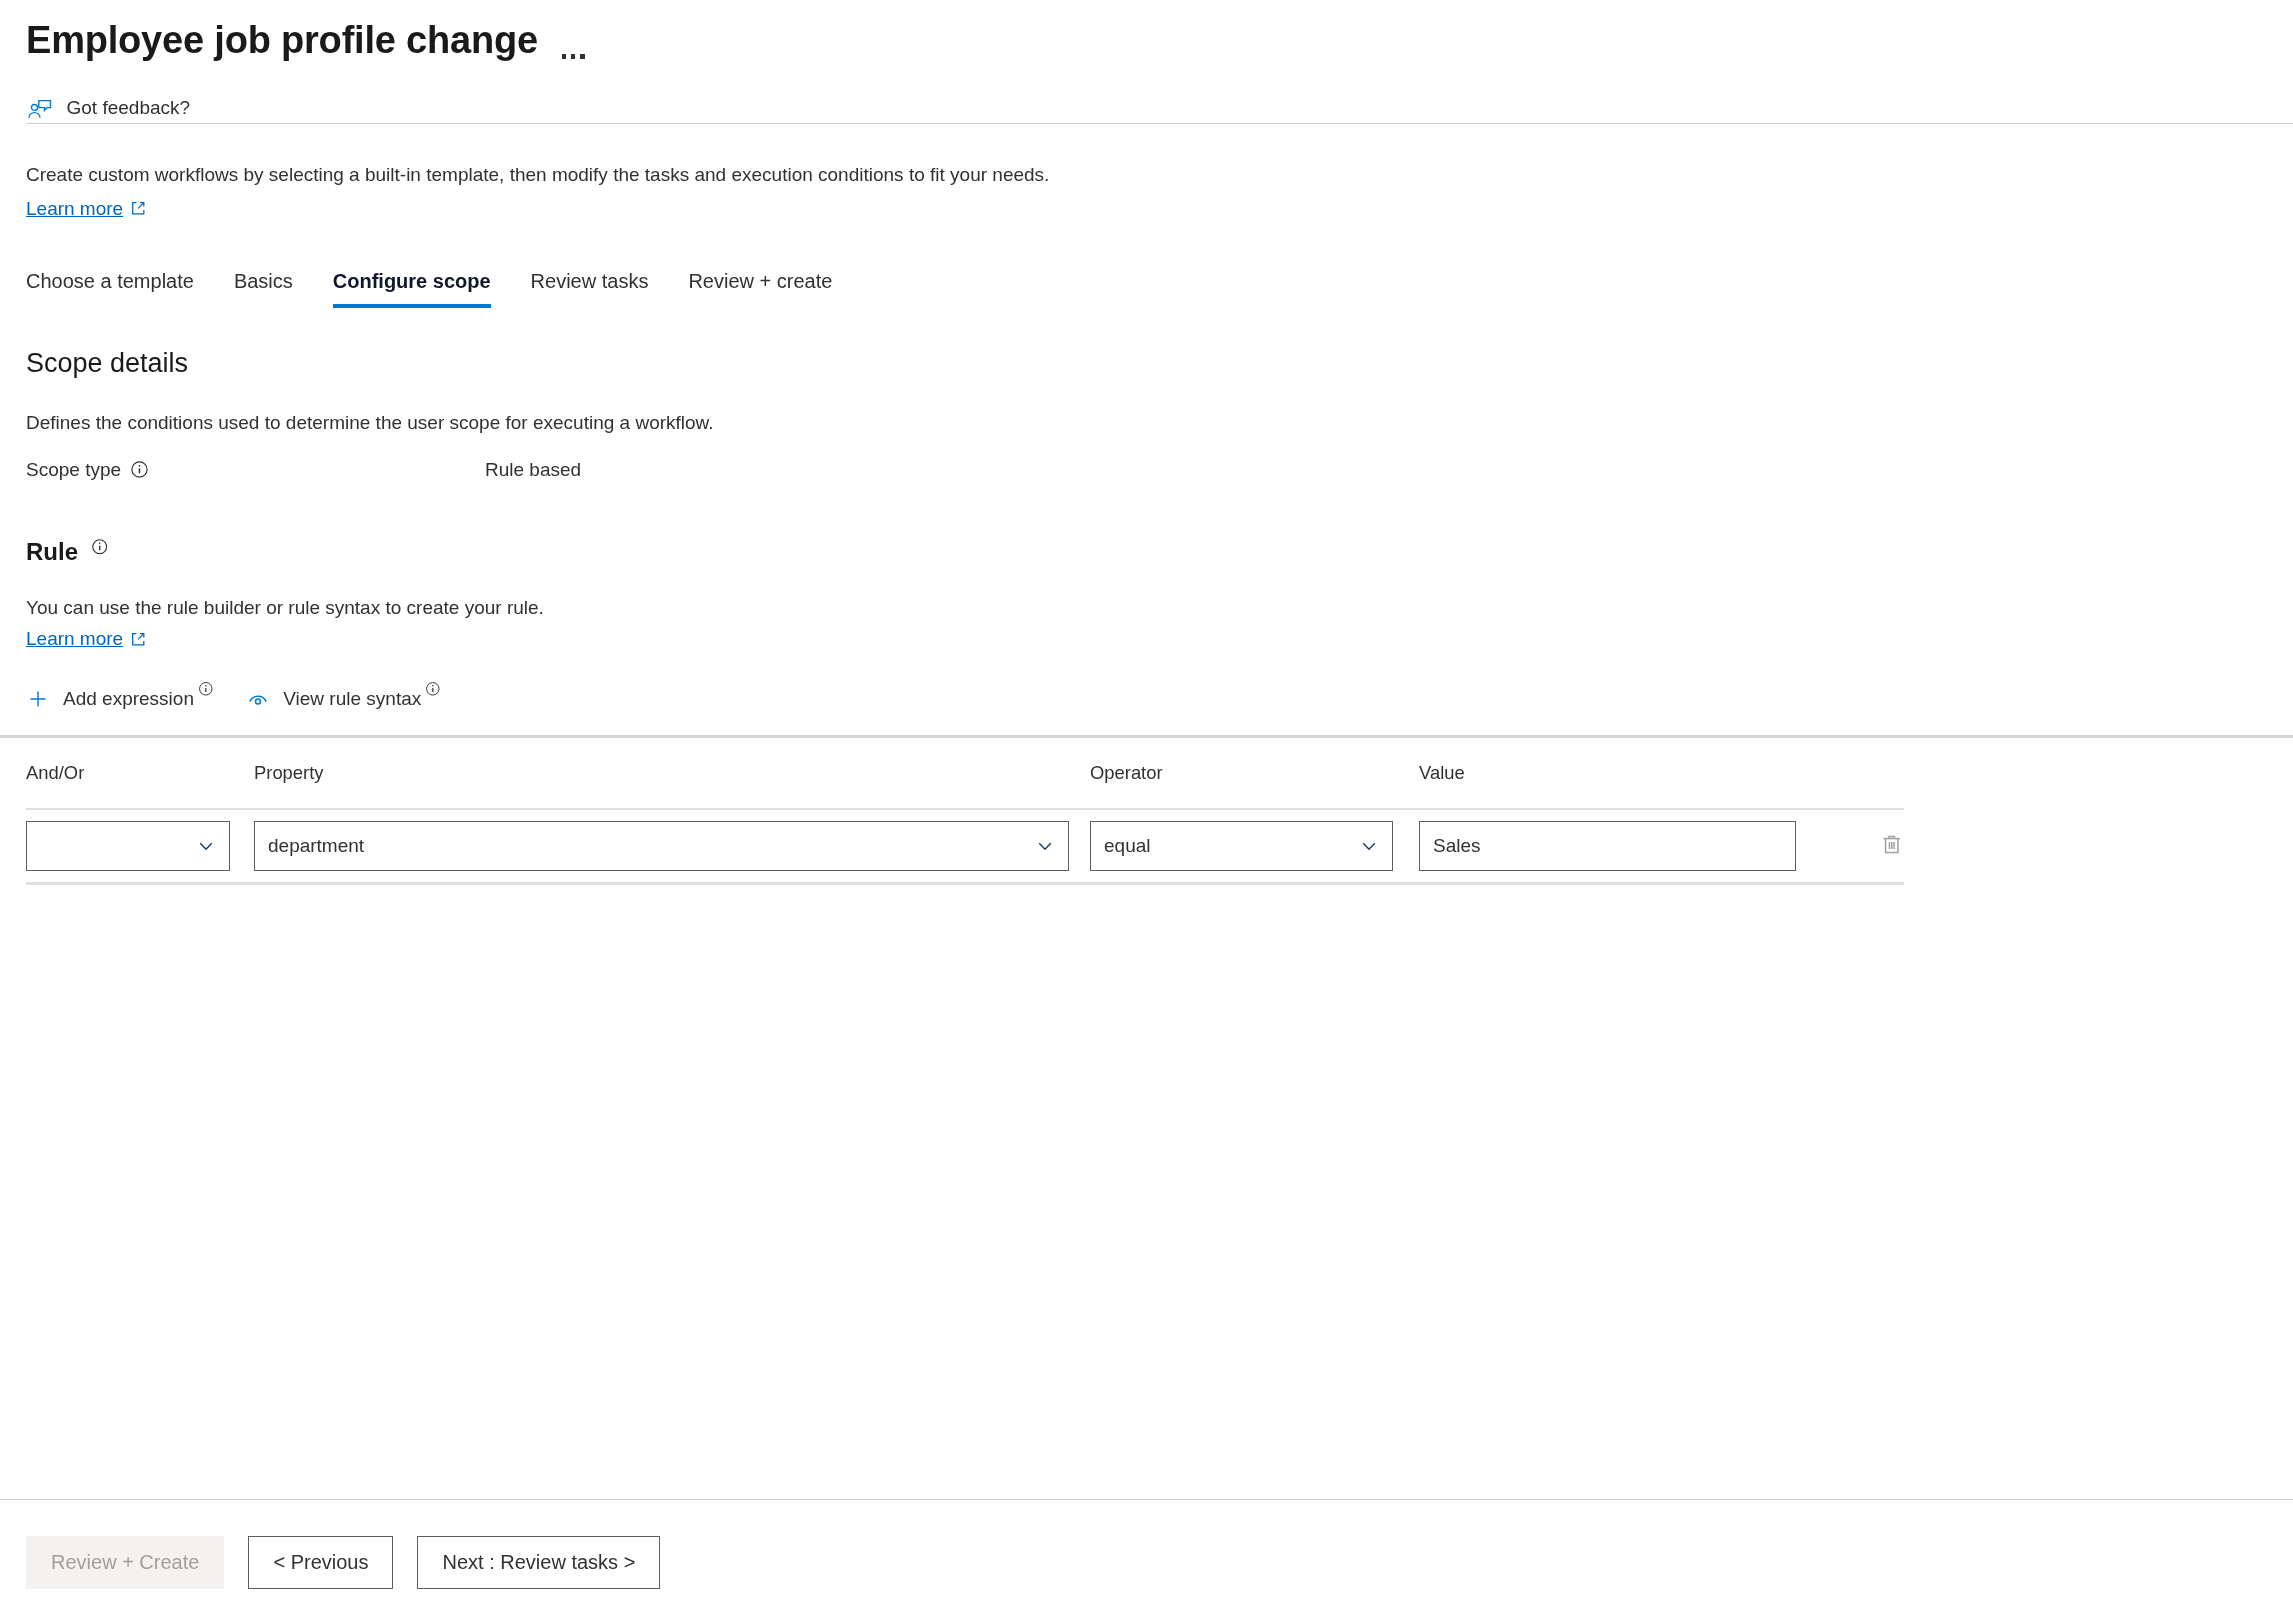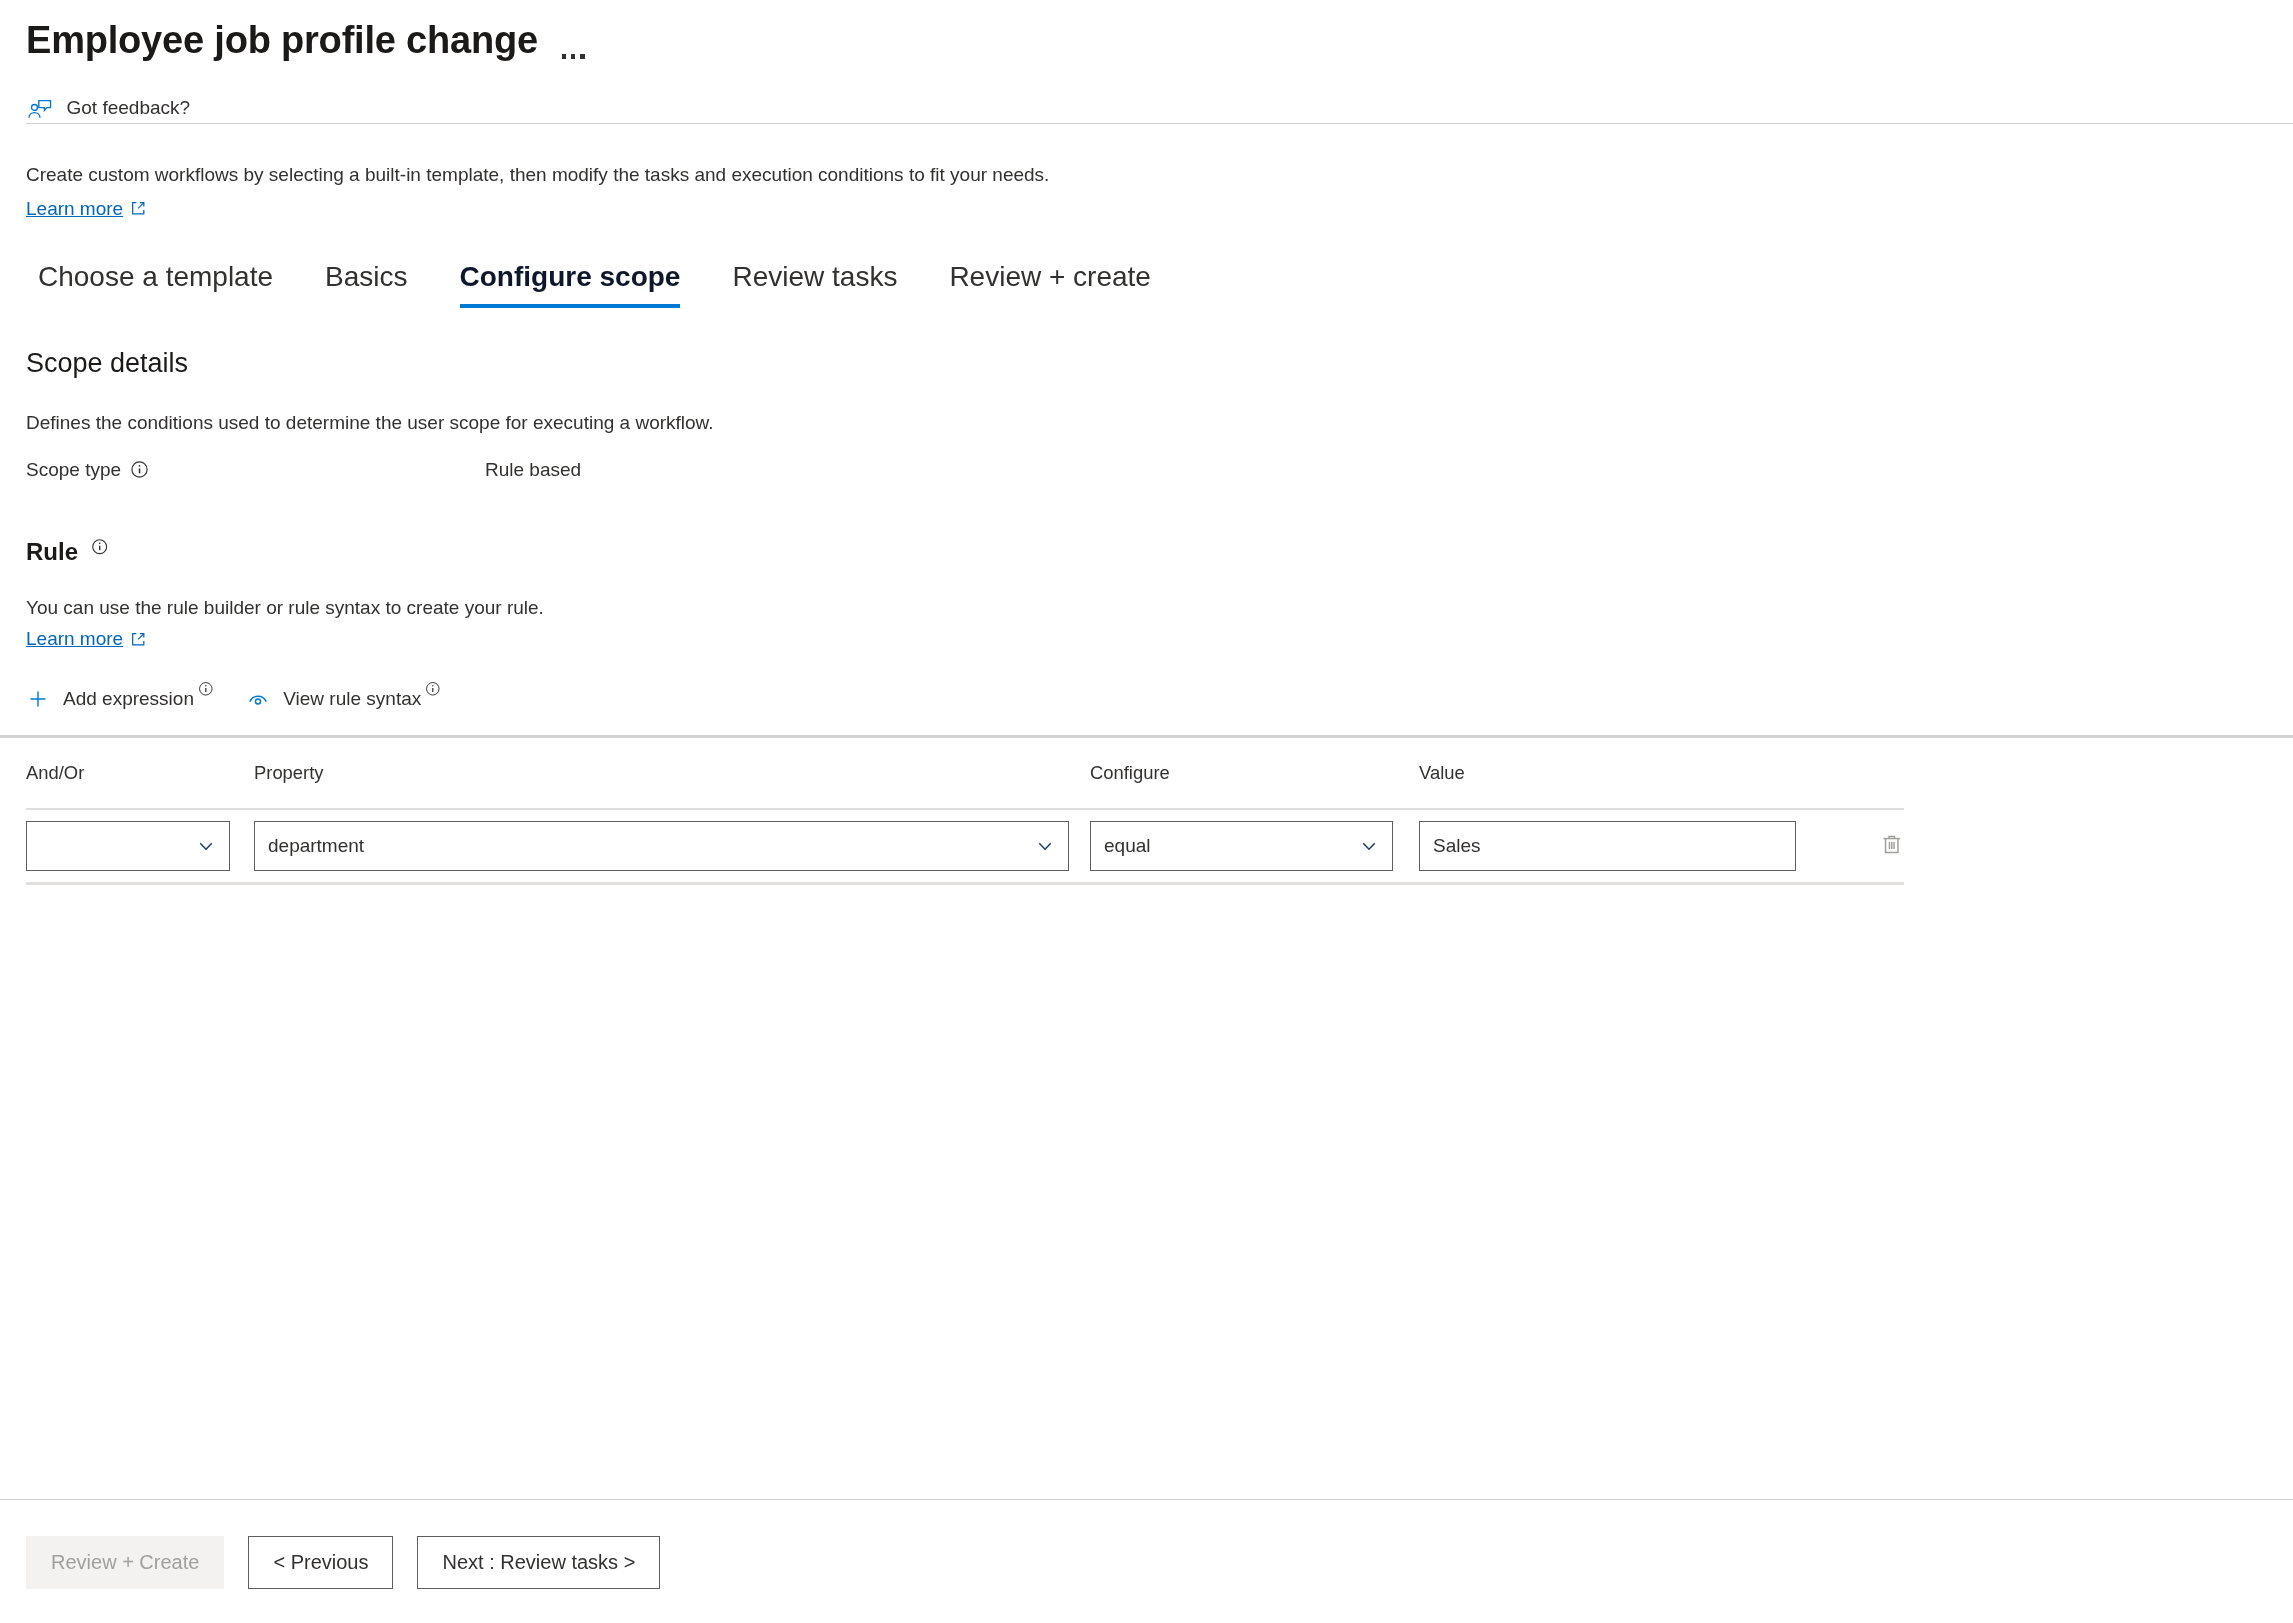--- a/index.html
+++ b/index.html
@@ -93,26 +93,25 @@
   .tabs {
     display: flex;
     align-items: flex-end;
     gap: 0;
     padding: 31px 0 0 26px;
     height: 57px;
     box-sizing: content-box;
   }
   .tab {
     position: relative;
-    font-size: 28px;
+    font-size: 20px;
     color: #323130;
     padding: 0 20px 14.7px 20px;
     cursor: pointer;
     white-space: nowrap;
-    margin-left: 12px;
   }
   .tab:first-child { padding-left: 0; }
   .tab.active {
     font-weight: 700;
     color: #0f172a;
   }
   .tab.active::after {
     content: "";
     position: absolute;
     left: 20px;
@@ -442,21 +441,21 @@
     </div>
   </div>
 </div>
 
 <div class="rule-table">
   <div class="rule-sep-top" style="width:2294px;"></div>
 
   <div class="rule-head">
     <div class="col col-andor">And/Or</div>
     <div class="col col-prop">Property</div>
-    <div class="col col-oper">Configure</div>
+    <div class="col col-oper">Operator</div>
     <div class="col col-value">Value</div>
     <div class="col col-actions"></div>
   </div>
 
   <div class="rule-row-sep"></div>
 
   <div class="rule-row">
     <div class="col-andor">
       <div class="ctrl select w-andor">
         <span></span>

